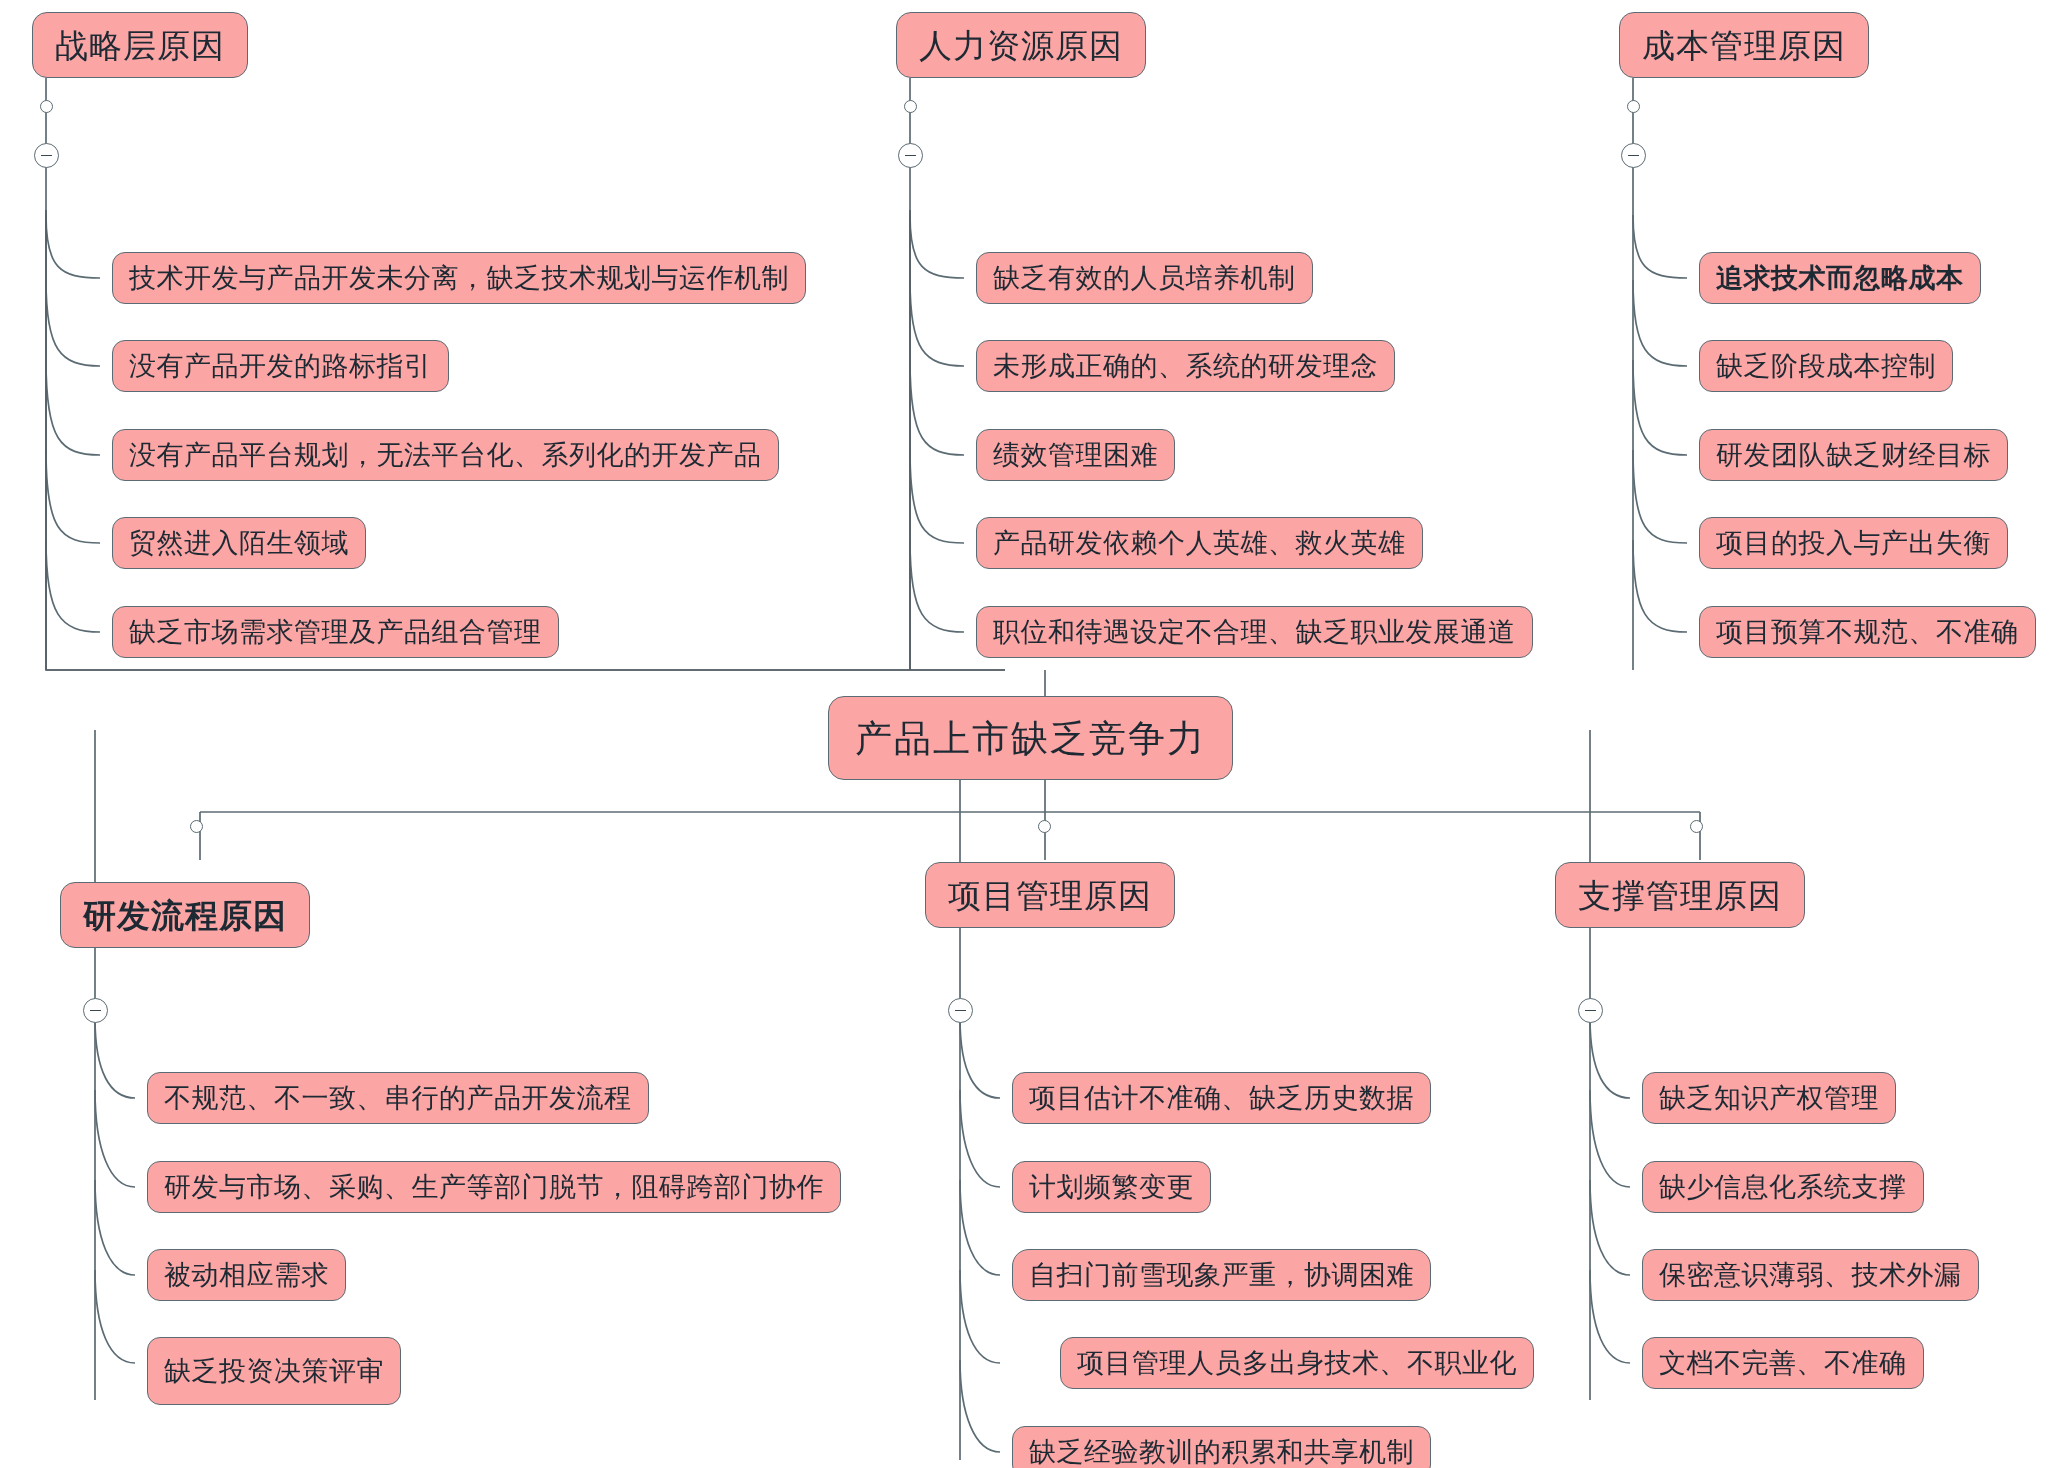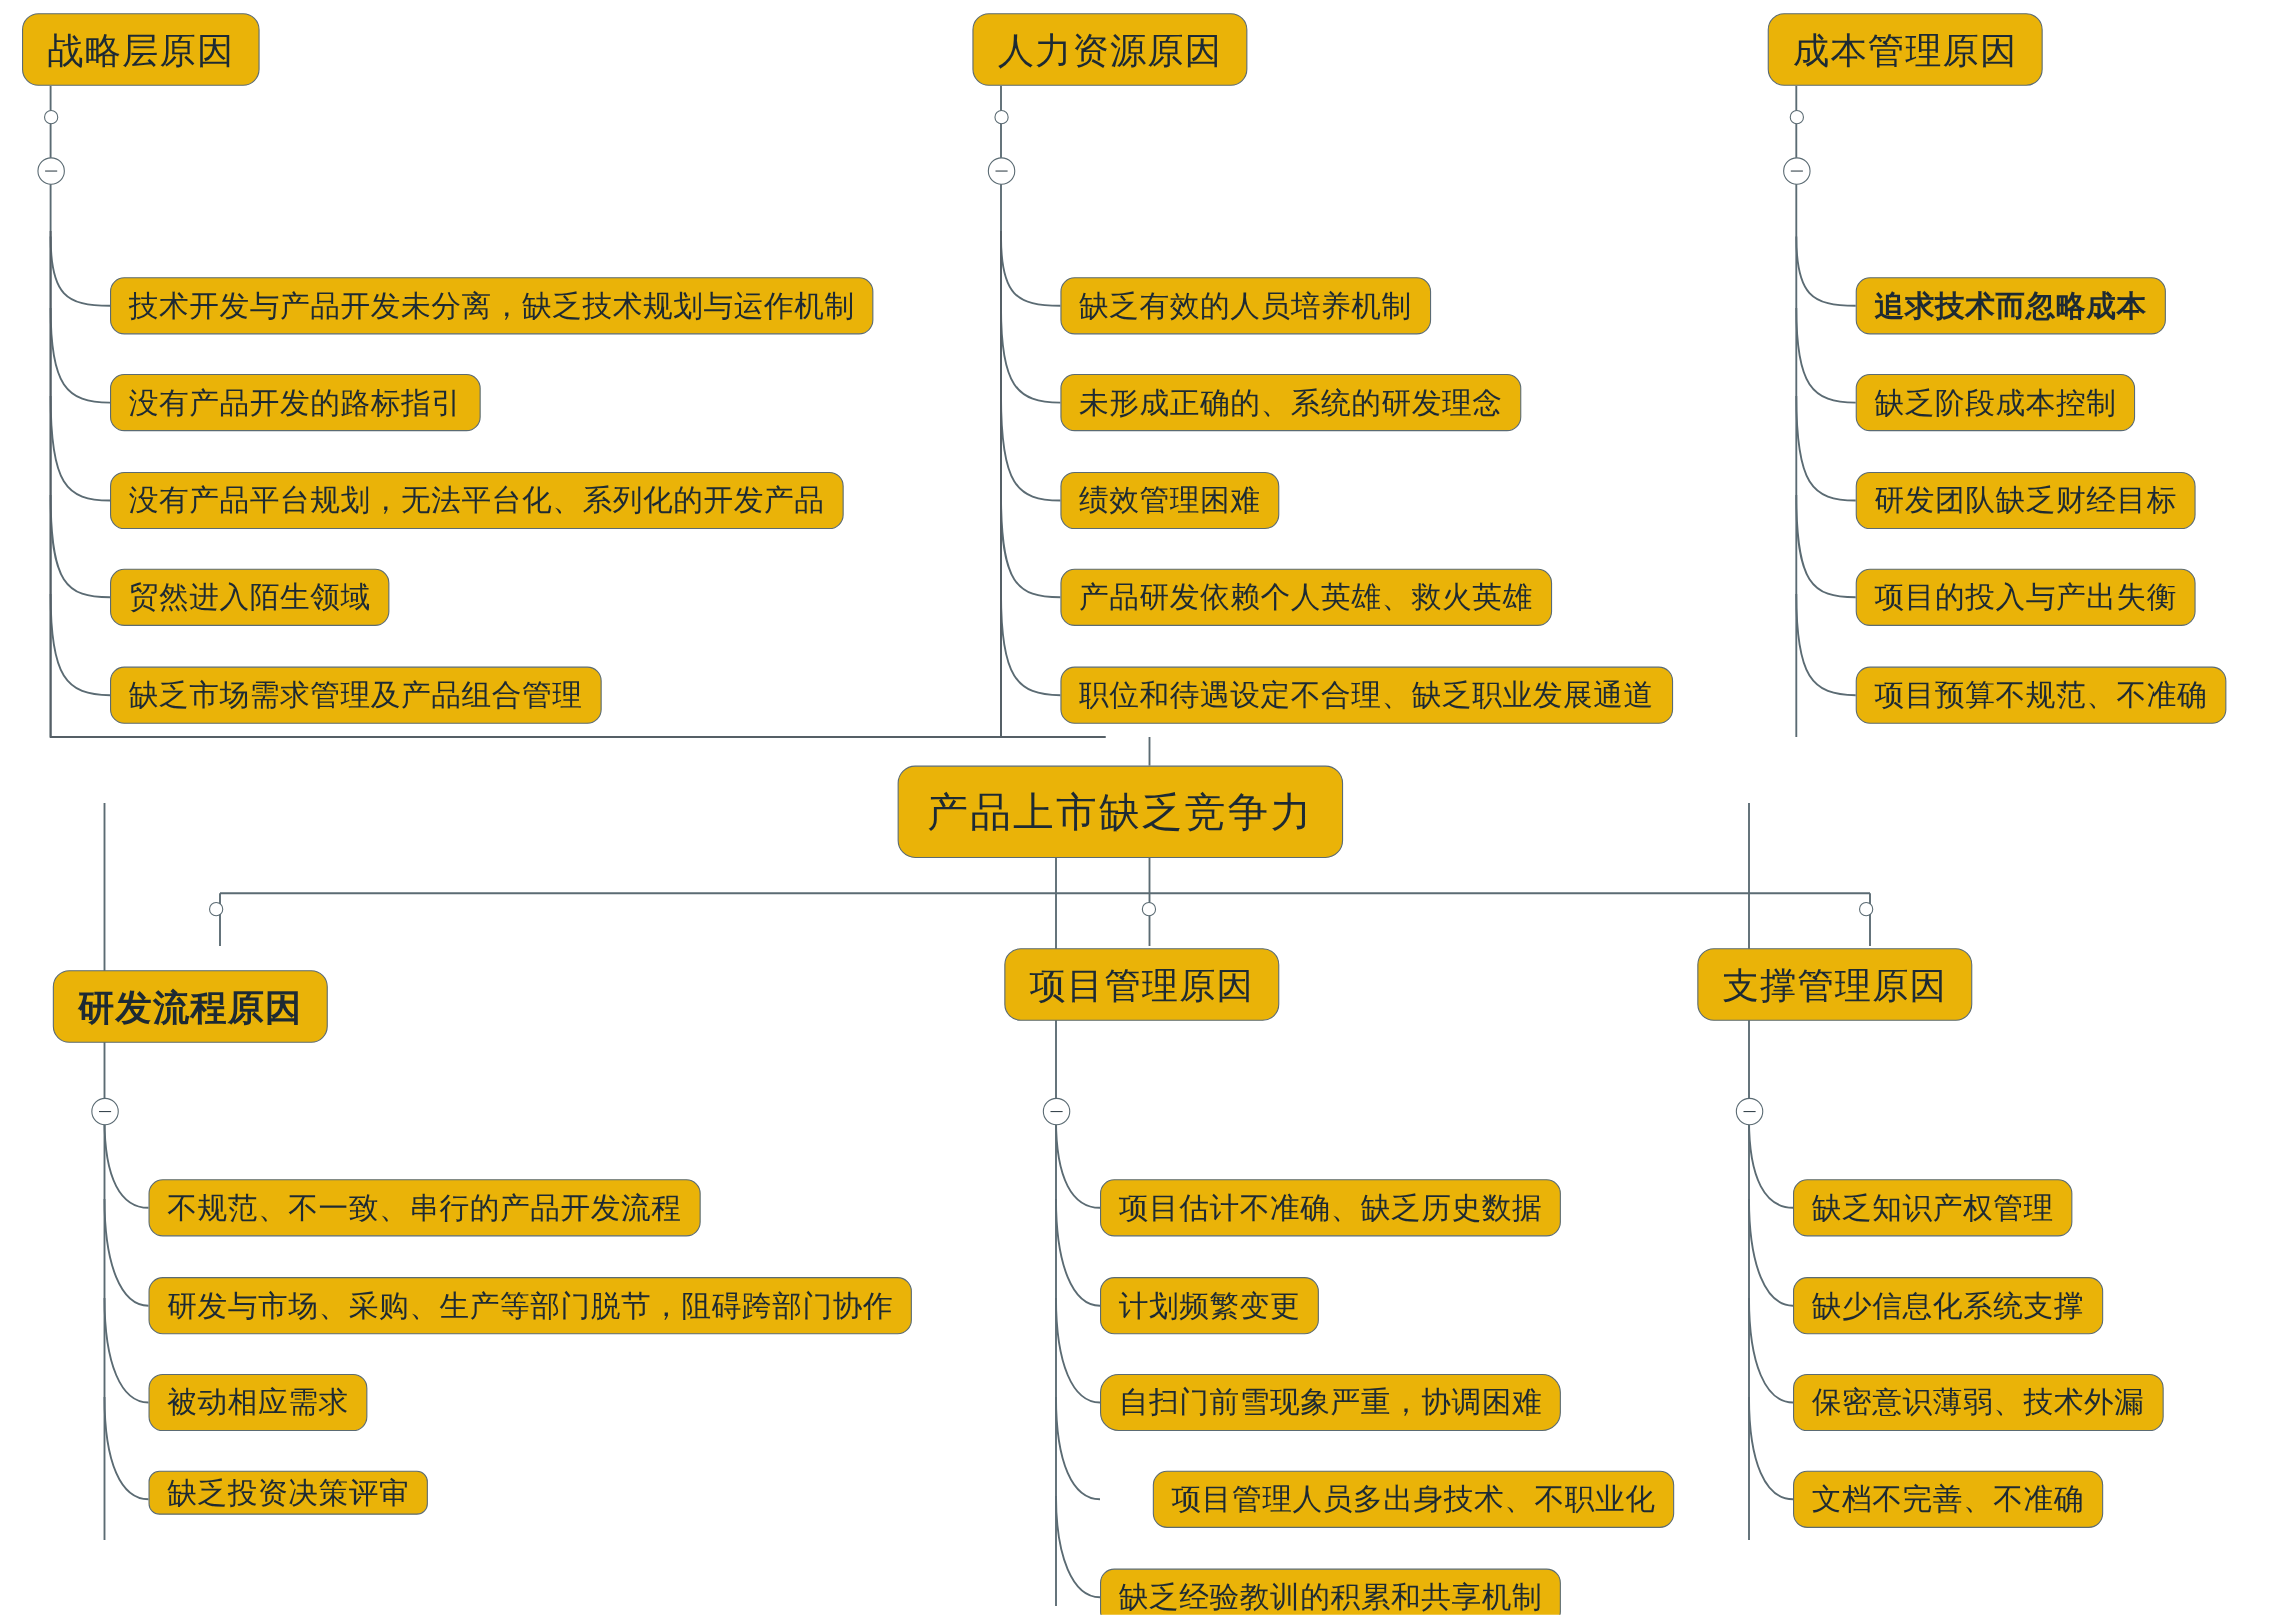--- a/index.html
+++ b/index.html
@@ -10,29 +10,30 @@
     position:relative;
     overflow:hidden;
     color:#1d2a33;
   }
   #canvas{position:absolute;left:0;top:0;width:2067px;height:1468px;}
   #links{position:absolute;left:0;top:0;width:2067px;height:1468px;pointer-events:none;}
 
   .node{
     position:absolute;
     box-sizing:border-box;
-    background:#eab308;
+    background:#fca5a5;
     border:1.6px solid #5b6b73;
     border-radius:13px;
     display:flex;
     align-items:center;
     justify-content:flex-start;
     white-space:nowrap;
     line-height:1;
     padding:0 16px;
+    margin-left:12px;
   }
   .cat{
     font-size:33px;
     border-radius:15px;
     border-width:1.8px;
     letter-spacing:1px;
     padding:0 22px;
   }
   .root{
     font-size:37px;
@@ -179,21 +180,21 @@
   <div class="node cat" style="left:1543px;top:862px;height:66px;">支撑管理原因</div>
   <div class="toggle" style="left:1578px;top:998px;"></div>
 
   <div class="dot" style="left:190px;top:820px;"></div>
   <div class="dot" style="left:1038px;top:820px;"></div>
   <div class="dot" style="left:1690px;top:820px;"></div>
 
   <div class="node leaf" style="left:135px;top:1072px;height:52px;">不规范、不一致、串行的产品开发流程</div>
   <div class="node leaf" style="left:135px;top:1161px;height:52px;">研发与市场、采购、生产等部门脱节，阻碍跨部门协作</div>
   <div class="node leaf" style="left:135px;top:1249px;height:52px;">被动相应需求</div>
-  <div class="node leaf" style="left:135px;top:1337px;height:40px;border-radius:10px;">缺乏投资决策评审</div>
+  <div class="node leaf" style="left:135px;top:1337px;height:68px;">缺乏投资决策评审</div>
 
   <div class="node leaf" style="left:1000px;top:1072px;height:52px;">项目估计不准确、缺乏历史数据</div>
   <div class="node leaf" style="left:1000px;top:1161px;height:52px;">计划频繁变更</div>
   <div class="node leaf" style="left:1000px;top:1249px;height:52px;border-radius:17px;">自扫门前雪现象严重，协调困难</div>
   <div class="node leaf" style="left:1048px;top:1337px;height:52px;">项目管理人员多出身技术、不职业化</div>
   <div class="node leaf" style="left:1000px;top:1426px;height:52px;">缺乏经验教训的积累和共享机制</div>
 
   <div class="node leaf" style="left:1630px;top:1072px;height:52px;">缺乏知识产权管理</div>
   <div class="node leaf" style="left:1630px;top:1161px;height:52px;">缺少信息化系统支撑</div>
   <div class="node leaf" style="left:1630px;top:1249px;height:52px;">保密意识薄弱、技术外漏</div>

